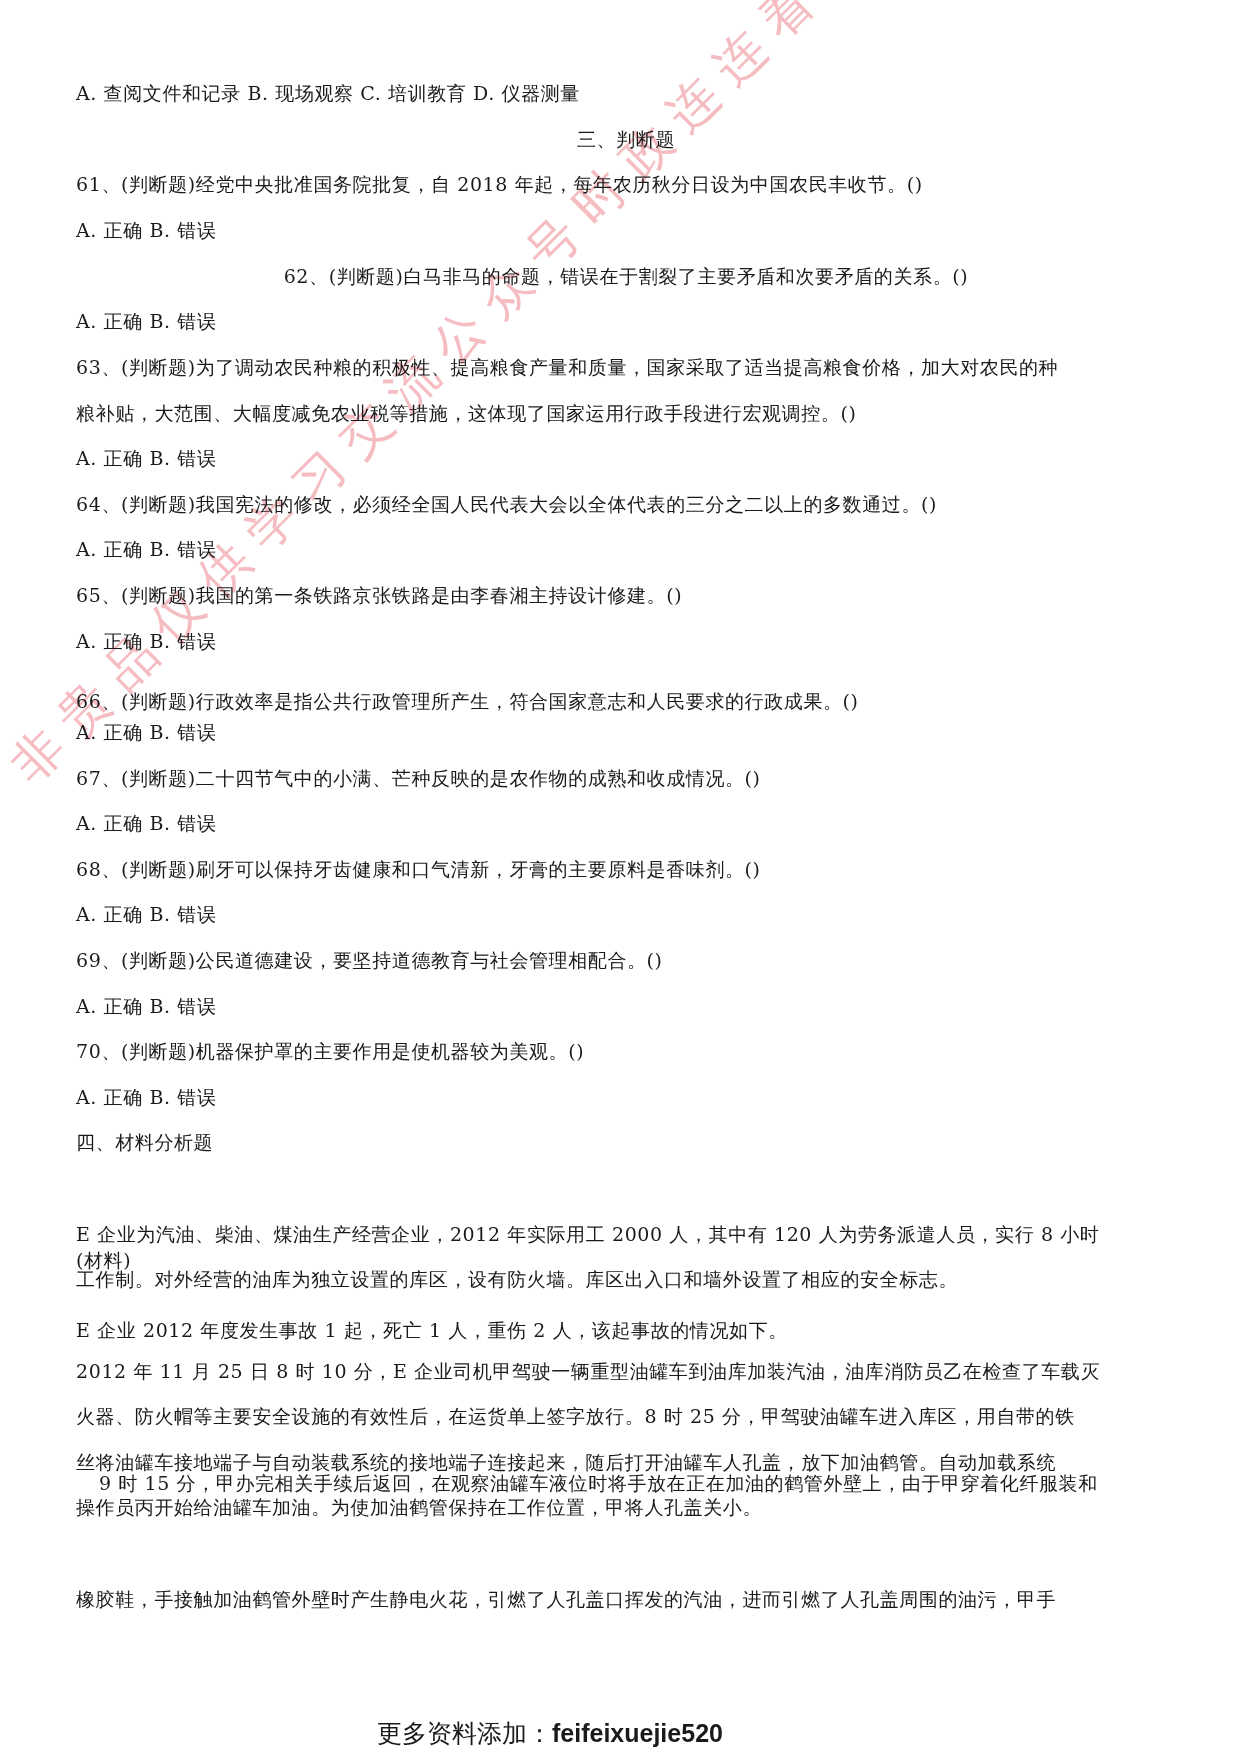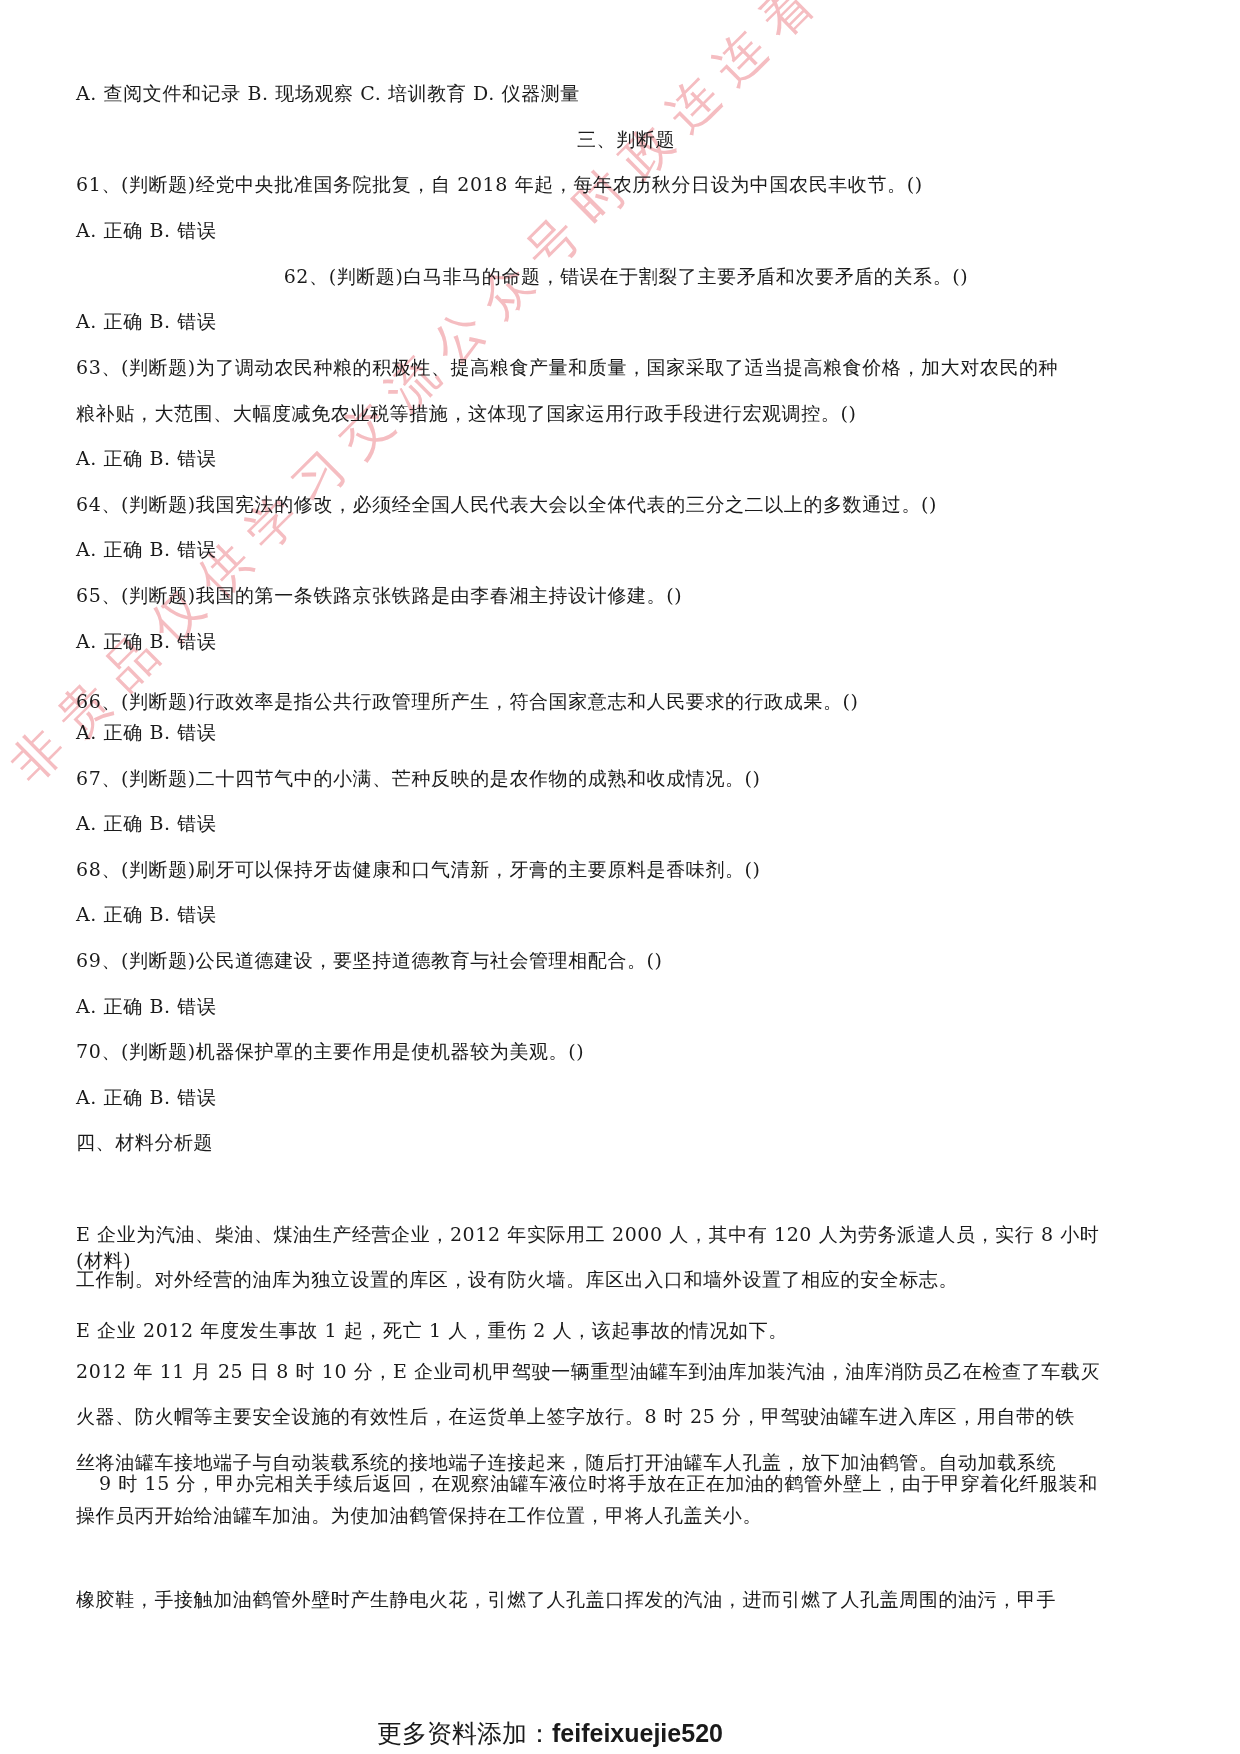--- a/index.html
+++ b/index.html
@@ -61,20 +61,20 @@
       <div class="line" style="top: 1039px;">70、(判断题)机器保护罩的主要作用是使机器较为美观。()</div>
       <div class="line" style="top: 1085px;">A. 正确 B. 错误</div>
       <div class="line" style="top: 1130px;">四、材料分析题</div>
       <div class="line" style="top: 1216px; margin-top: 32px;">(材料)</div>
       <div class="line" style="top: 1222px;">E 企业为汽油、柴油、煤油生产经营企业，2012 年实际用工 2000 人，其中有 120 人为劳务派遣人员，实行 8 小时</div>
       <div class="line" style="top: 1267px;">工作制。对外经营的油库为独立设置的库区，设有防火墙。库区出入口和墙外设置了相应的安全标志。</div>
       <div class="line" style="top: 1273px; margin-top: 45px;">E 企业 2012 年度发生事故 1 起，死亡 1 人，重伤 2 人，该起事故的情况如下。</div>
       <div class="line" style="top: 1359px;">2012 年 11 月 25 日 8 时 10 分，E 企业司机甲驾驶一辆重型油罐车到油库加装汽油，油库消防员乙在检查了车载灭</div>
       <div class="line" style="top: 1404px;">火器、防火帽等主要安全设施的有效性后，在运货单上签字放行。8 时 25 分，甲驾驶油罐车进入库区，用自带的铁</div>
       <div class="line" style="top: 1450px;">丝将油罐车接地端子与自动装载系统的接地端子连接起来，随后打开油罐车人孔盖，放下加油鹤管。自动加载系统</div>
-      <div class="line" style="top: 1495px; margin-top: 8px;">操作员丙开始给油罐车加油。为使加油鹤管保持在工作位置，甲将人孔盖关小。</div>
+      <div class="line" style="top: 1495px;">操作员丙开始给油罐车加油。为使加油鹤管保持在工作位置，甲将人孔盖关小。</div>
       <div class="line" style="top: 1471px; margin-left: 23px;">9 时 15 分，甲办完相关手续后返回，在观察油罐车液位时将手放在正在加油的鹤管外壁上，由于甲穿着化纤服装和</div>
       <div class="line" style="top: 1587px;">橡胶鞋，手接触加油鹤管外壁时产生静电火花，引燃了人孔盖口挥发的汽油，进而引燃了人孔盖周围的油污，甲手</div>
     </div>
   <div class="footer">
     <span class="cn">更多资料添加：</span><span class="id">feifeixuejie520</span>
   </div>
 </div>
 
 </body></html>

